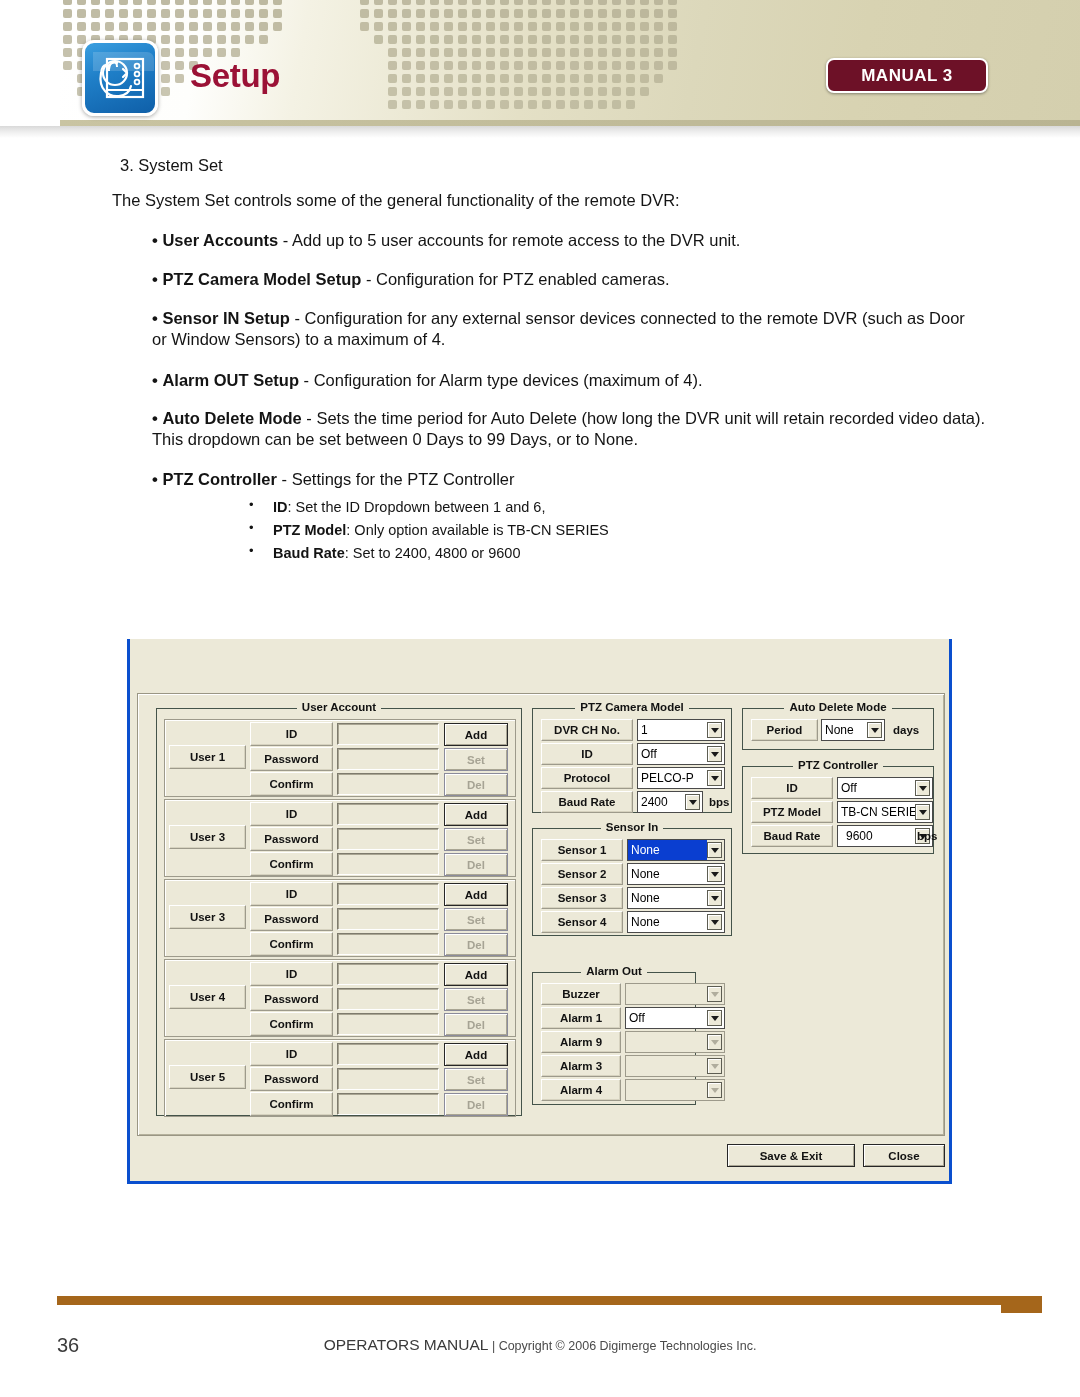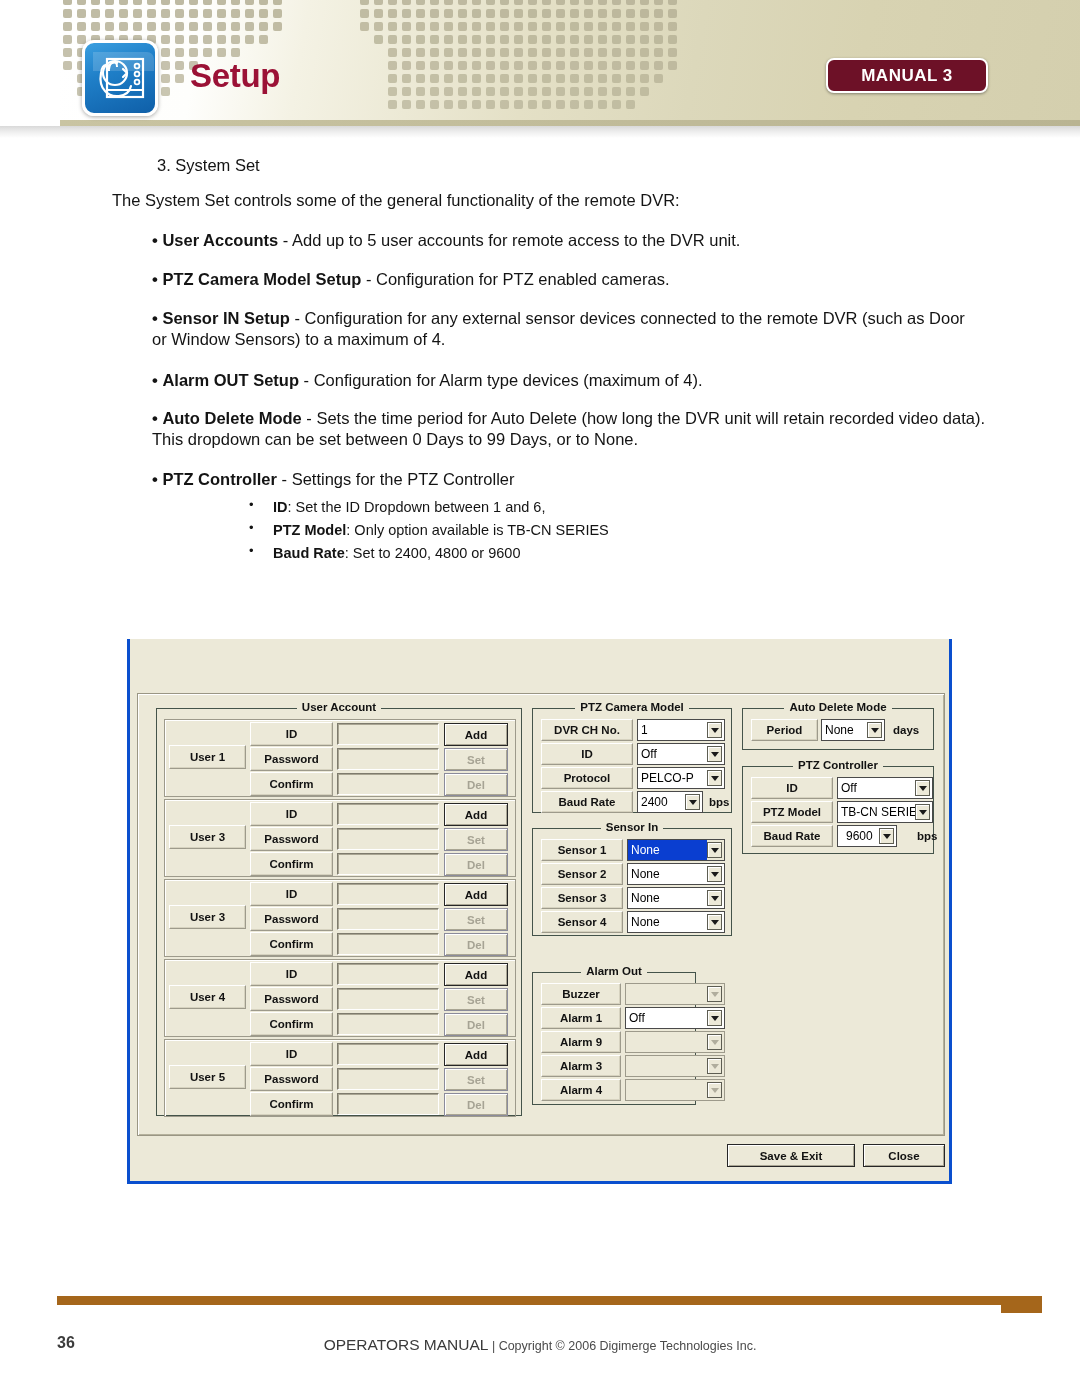--- a/index.html
+++ b/index.html
@@ -75,21 +75,21 @@
     display: flex; align-items: center; justify-content: center;
   }
   .section-badge .num { margin-left: 5px; }
 
   
   .content { position: absolute; left: 0; top: 138px; width: 1080px; }
   .para {
     font-size: 16.5px; color: #141414; line-height: 1.32;
     font-family: "Liberation Sans", sans-serif;
   }
-  .p-sys-set { position: absolute; left: 120px; top: 17px; margin-left: 37px; }
+  .p-sys-set { position: absolute; left: 120px; top: 17px; }
   .p-intro   { position: absolute; left: 112px; top: 52px; }
 
   .bullet {
     position: absolute; font-size: 16.5px; color: #141414;
     line-height: 1.30; width: 860px;
   }
   .bullet b { font-weight: bold; }
   .bullet .dot { font-weight: bold; }
 
   .sub-bullets { position: absolute; left: 245px; }
@@ -218,21 +218,21 @@
   .footer-rule {
     position: absolute; left: 57px; top: 1296px; width: 985px; height: 9px;
     background: #a5661b;
   }
   .footer-rule-tip {
     position: absolute; left: 1001px; top: 1296px; width: 41px; height: 17px;
     background: #a5661b;
   }
   .pagenum {
     position: absolute; left: 57px; top: 1334px;
-    font-size: 16px; font-weight: bold; color: #3c3c3c;
+    font-size: 20px; font-weight: normal; color: #3c3c3c;
   }
   .footer-text {
     position: absolute; left: 0; top: 1336px; width: 1080px;
     text-align: center; color: #4a4a4a;
   }
   .footer-text .fm { font-size: 15.5px; color:#3a3a3a; }
   .footer-text .fc { font-size: 12.5px; color:#4a4a4a; }
 </style>
 </head>
 <body>
@@ -825,21 +825,21 @@
             <div class="combo" style="left: 94px; top: 10px; width: 96px; height: 22px;">
               <span class="cval">Off</span>
               <span class="arrow"></span>
             </div>
             <div class="cell" style="left: 8px; top: 34px; width: 82px; height: 22px;">PTZ Model</div>
             <div class="combo" style="left: 94px; top: 34px; width: 96px; height: 22px;">
               <span class="cval">TB-CN SERIES</span>
               <span class="arrow"></span>
             </div>
             <div class="cell" style="left: 8px; top: 58px; width: 82px; height: 22px;">Baud Rate</div>
-            <div class="combo" style="left: 94px; top: 58px; width: 60px; height: 22px; padding-left: 8px;">
+            <div class="combo" style="left: 94px; top: 58px; width: 96px; height: 22px; padding-left: 8px;">
               <span class="cval">9600</span>
               <span class="arrow"></span>
             </div>
             <div class="unit" style="left: 174px; top: 58px; height: 22px;">bps</div>
           </div>
       </div>
 
     </div>
 
     <div class="pbtn" style="left:597px; top:487px; width:128px; height:23px;">Save &amp; Exit</div>

